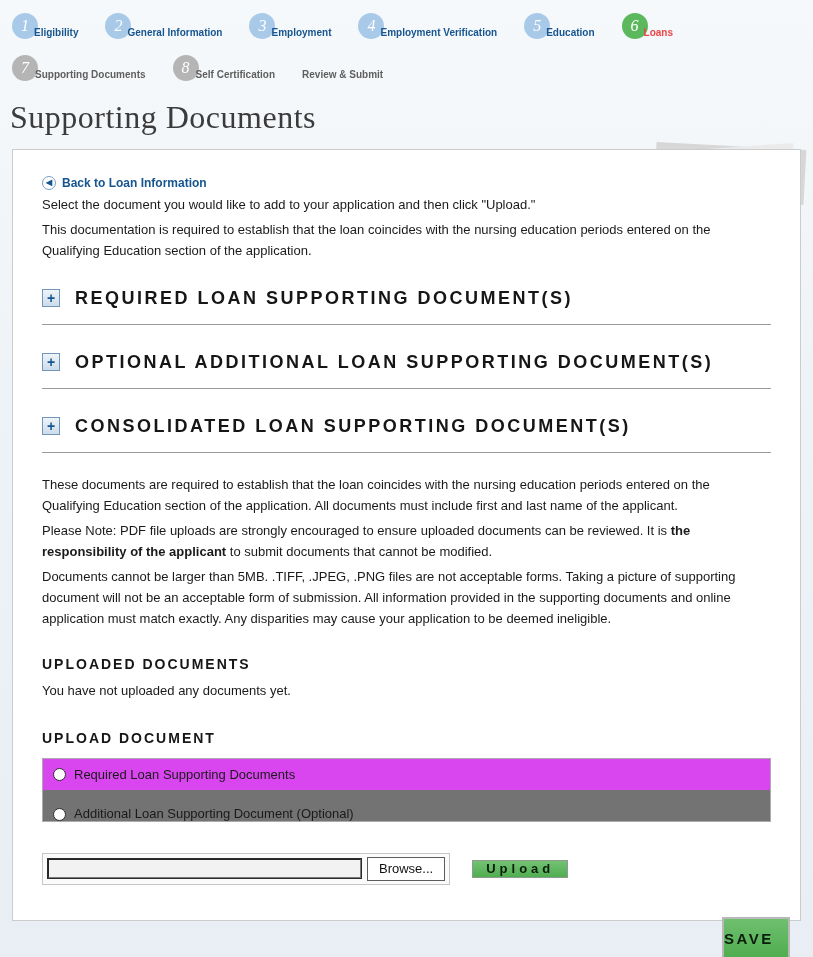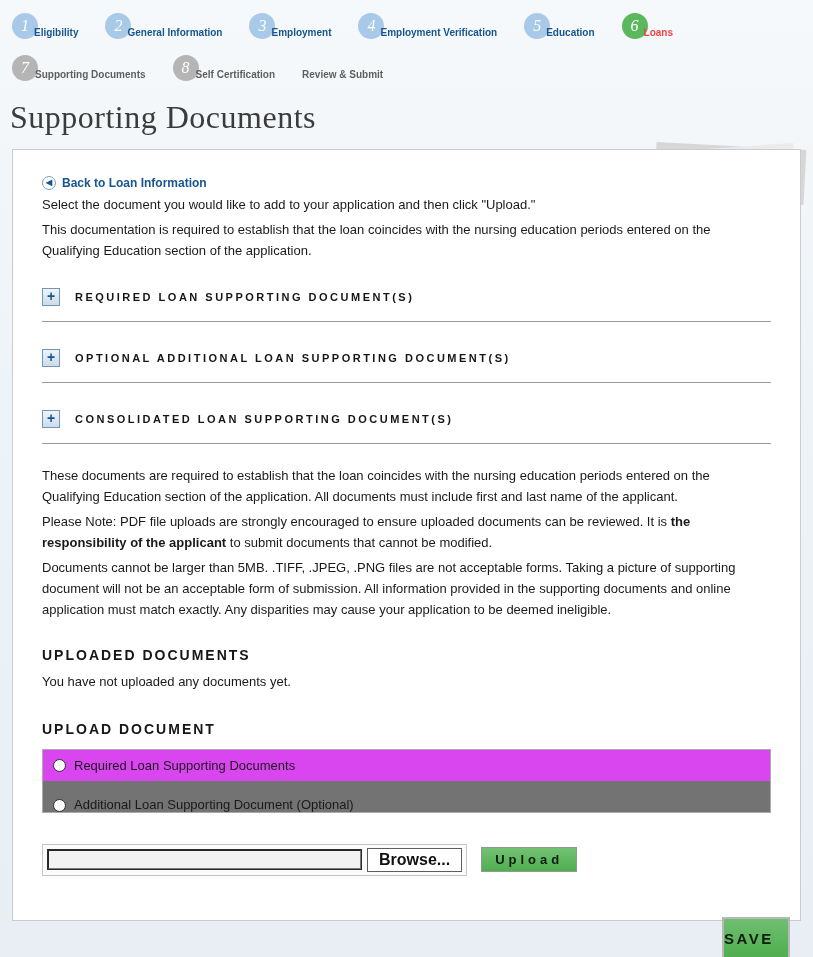--- a/index.html
+++ b/index.html
@@ -73,21 +73,21 @@
   .acc { margin-top: 27px; }
   .acc-header { display: flex; align-items: center; }
   .plus-btn {
     width: 18px; height: 18px; flex: 0 0 18px;
     border: 1px solid #7296b9;
     background: linear-gradient(#eef4f9, #ccdcea);
     color: #17558f; font-weight: bold; font-size: 14px; line-height: 15px;
     text-align: center; cursor: pointer; padding: 0;
   }
   .acc-title {
-    font-weight: bold; font-size: 11px; letter-spacing: 2.5px;
+    font-weight: bold; font-size: 18px; letter-spacing: 2.5px;
     color: #161616; margin-left: 15px;
   }
   .acc-rule { border: 0; border-top: 1px solid #9b9b9b; margin-top: 15px; }
 
   
   .sub-heading {
     font-weight: bold; font-size: 14px; letter-spacing: 2px;
     color: #161616; margin-top: 27px;
   }
   .empty-msg { font-size: 13px; margin-top: 11px; }
@@ -110,26 +110,26 @@
     display: flex; align-items: center; gap: 5px;
     border: 1px solid #c6c6c6; background: #fbfbfb; padding: 3px 4px;
   }
   .file-text {
     width: 315px; height: 21px; border: 2px inset #7a7a7a;
     outline: 1px solid #2a2a2a; outline-offset: -1px;
     background: #f2f2f2; font-size: 12px; padding: 0 4px;
     font-family: "Liberation Sans", sans-serif;
   }
   .browse-btn {
-    height: 24px; padding: 0 11px; font-size: 16px;
+    height: 24px; padding: 0 11px; font-size: 13px;
     background: #ffffff; border: 1px solid #5d5d5d; cursor: pointer;
-    font-family: "Liberation Sans", sans-serif; color: #111; font-weight: bold;
+    font-family: "Liberation Sans", sans-serif; color: #111;
   }
   .upload-btn {
-    margin-left: 14px; height: 25px; padding: 0 13px;
+    margin-left: 22px; height: 18px; padding: 0 13px;
     background: linear-gradient(#74c274, #4fae4f);
     border: 1px solid #8f9b8f; cursor: pointer;
     font-family: "Liberation Sans", sans-serif;
     font-weight: bold; font-size: 13px; letter-spacing: 4px; color: #0c1c0c;
   }
 
   
   .save-btn {
     position: absolute; z-index: 2;
     right: 23px; top: 917px; width: 68px; height: 40px;

